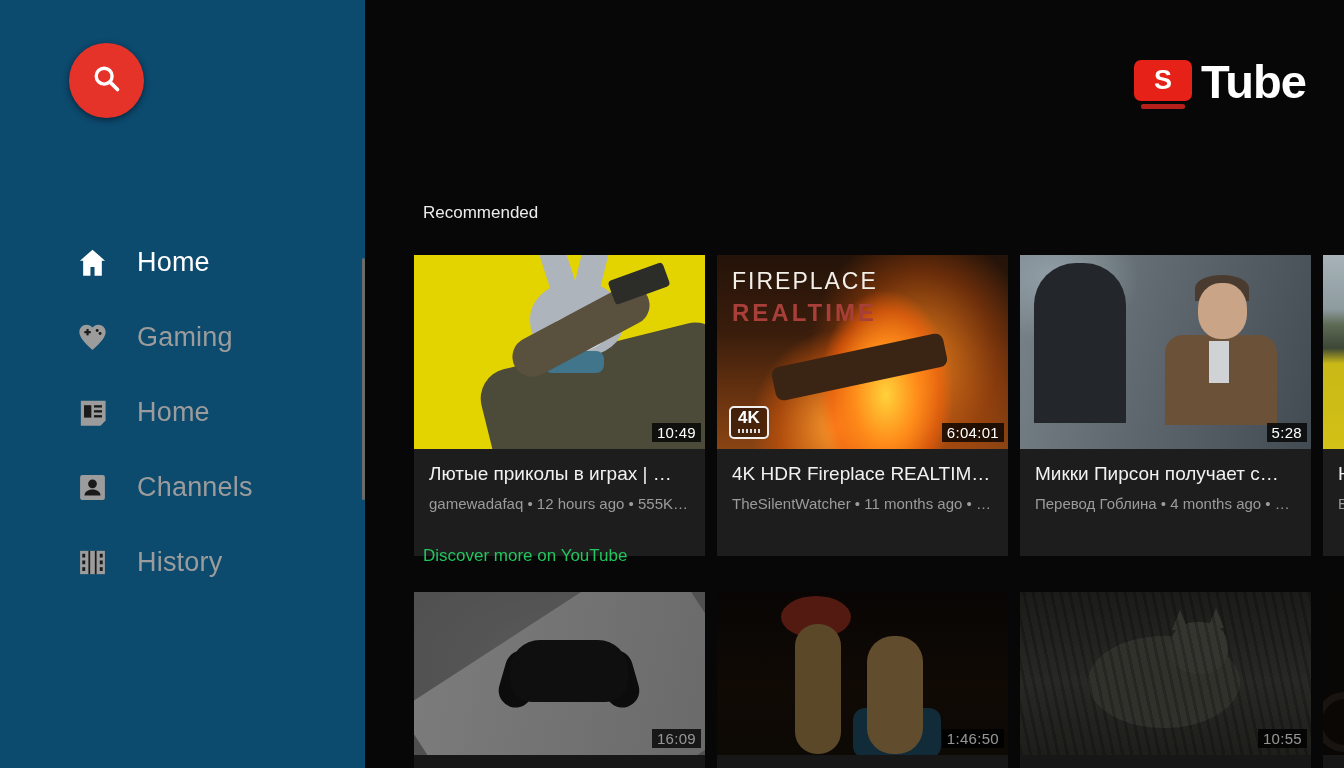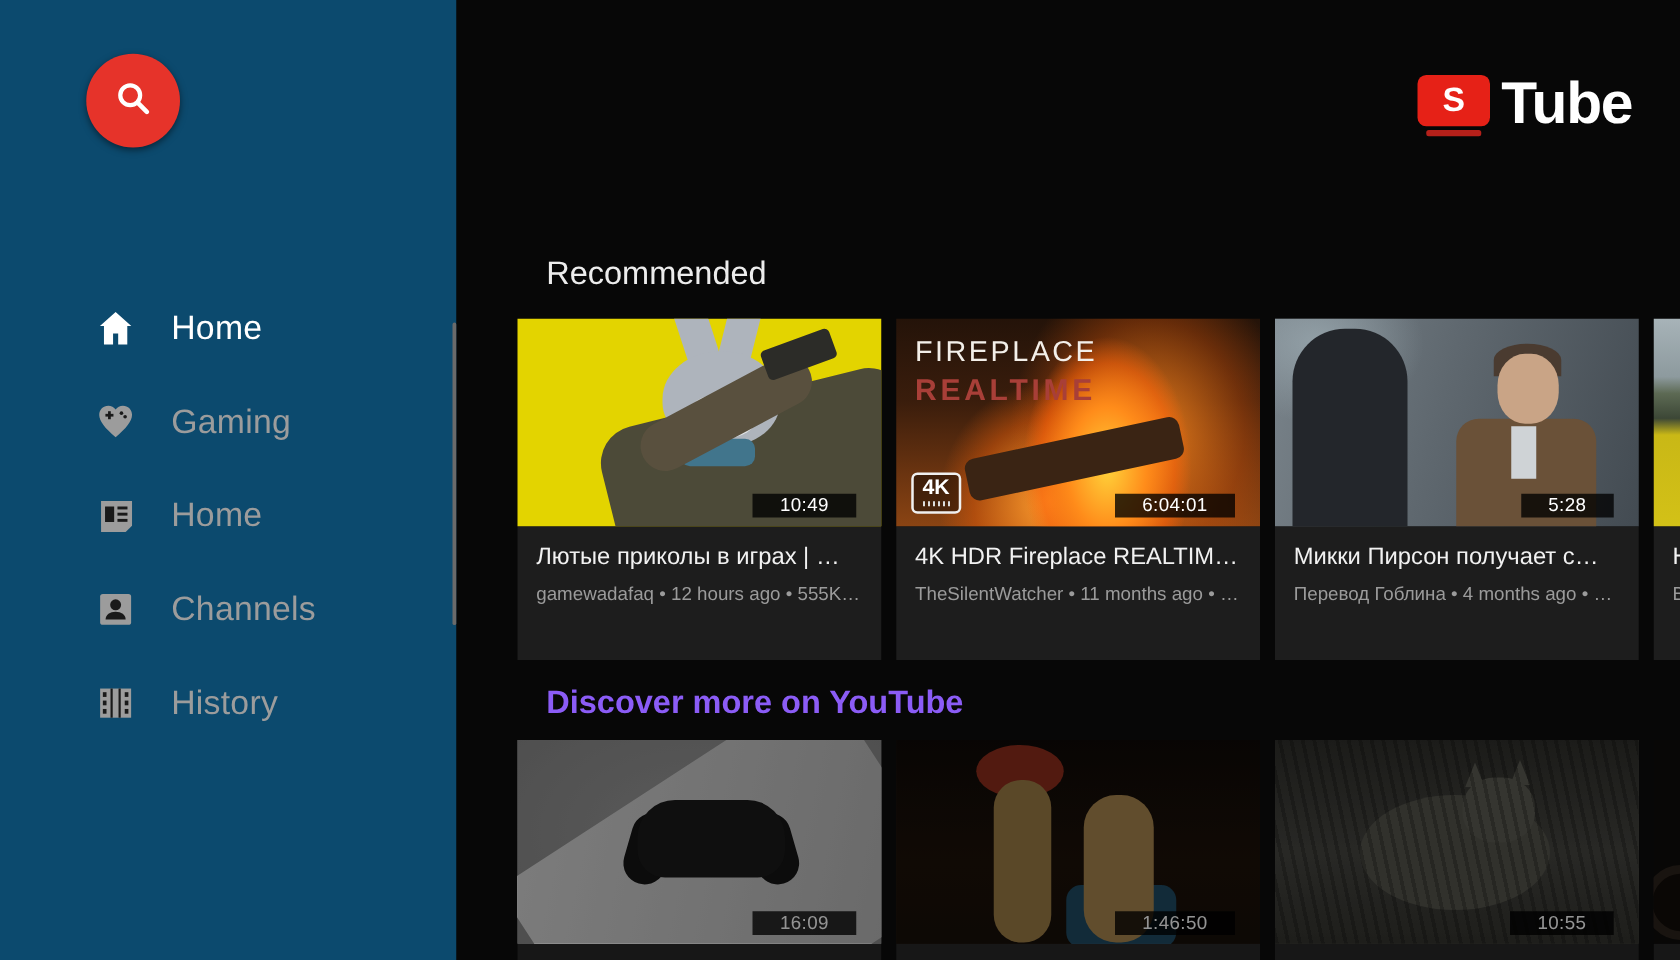--- a/index.html
+++ b/index.html
@@ -21,37 +21,37 @@
 
   
   .logo{position:absolute;left:1134px;top:60px;display:flex;align-items:flex-start;}
   .logo-tvwrap{display:flex;flex-direction:column;align-items:center;}
   .logo-tv{width:58px;height:41px;background:#e62117;border-radius:7px;display:flex;align-items:center;justify-content:center;}
   .logo-letter{color:#fff;font-size:27px;font-weight:700;line-height:1;}
   .logo-stand{width:44px;height:5px;background:#b5201a;border-radius:2px;margin-top:3px;}
   .logo-text{color:#fff;font-size:47px;font-weight:700;line-height:44px;margin-left:9px;letter-spacing:-1px;}
 
   
-  .row-title{position:absolute;left:437px;margin:0;font-size:26px;font-weight:400;color:#ececec;}
+  .row-title{position:absolute;left:423px;margin:0;font-size:17px;font-weight:400;color:#ececec;}
   .rt-1{top:203px;}
-  .rt-2{top:546px;color:#8b5cf6;font-weight:bold;}
+  .rt-2{top:546px;color:#22c55e;}
 
   
   .vrow{position:absolute;left:414px;display:flex;gap:12px;}
   .vrow-1{top:255px;}
   .vrow-2{top:592px;}
   .card{width:291px;flex:0 0 291px;cursor:pointer;}
-  .thumb{position:relative;width:291px;height:166px;overflow:hidden;background:#222;}
+  .thumb{position:relative;width:291px;height:194px;overflow:hidden;background:#222;}
   .vrow-2 .thumb{height:163px;}
   .card-info{height:107px;background:#1d1d1d;padding:14px 15px 0;box-sizing:border-box;}
   .card-title{font-size:19px;color:#f1f1f1;white-space:nowrap;overflow:hidden;margin-bottom:10px;}
   .card-meta{font-size:15px;color:#9b9b9b;white-space:nowrap;overflow:hidden;}
   .info-sliver{height:13px;background:#171717;}
-  .duration{position:absolute;right:20px;bottom:7px;background:rgba(0,0,0,.78);color:#fff;
-            font-size:15px;padding:1px 22px;letter-spacing:.3px;}
+  .duration{position:absolute;right:4px;bottom:7px;background:rgba(0,0,0,.78);color:#fff;
+            font-size:15px;padding:1px 5px;letter-spacing:.3px;}
   .duration:empty{display:none;}
   .dim-overlay{position:absolute;inset:0;background:rgba(0,0,0,.42);}
 
   
   .fp-title{position:absolute;left:15px;top:13px;color:#f3efe9;font-size:23px;letter-spacing:2px;font-weight:500;}
   .fp-sub{position:absolute;left:15px;top:44px;color:#a83f38;font-size:24px;letter-spacing:3px;font-weight:700;}
   .badge4k{position:absolute;left:12px;bottom:10px;border:2px solid #f0f0f0;border-radius:5px;
            background:rgba(25,12,5,.55);color:#fff;padding:1px 7px 4px;font-weight:700;font-size:17px;
            line-height:1.1;text-align:center;}
   .badge4k .ticks{display:block;height:4px;margin-top:1px;

